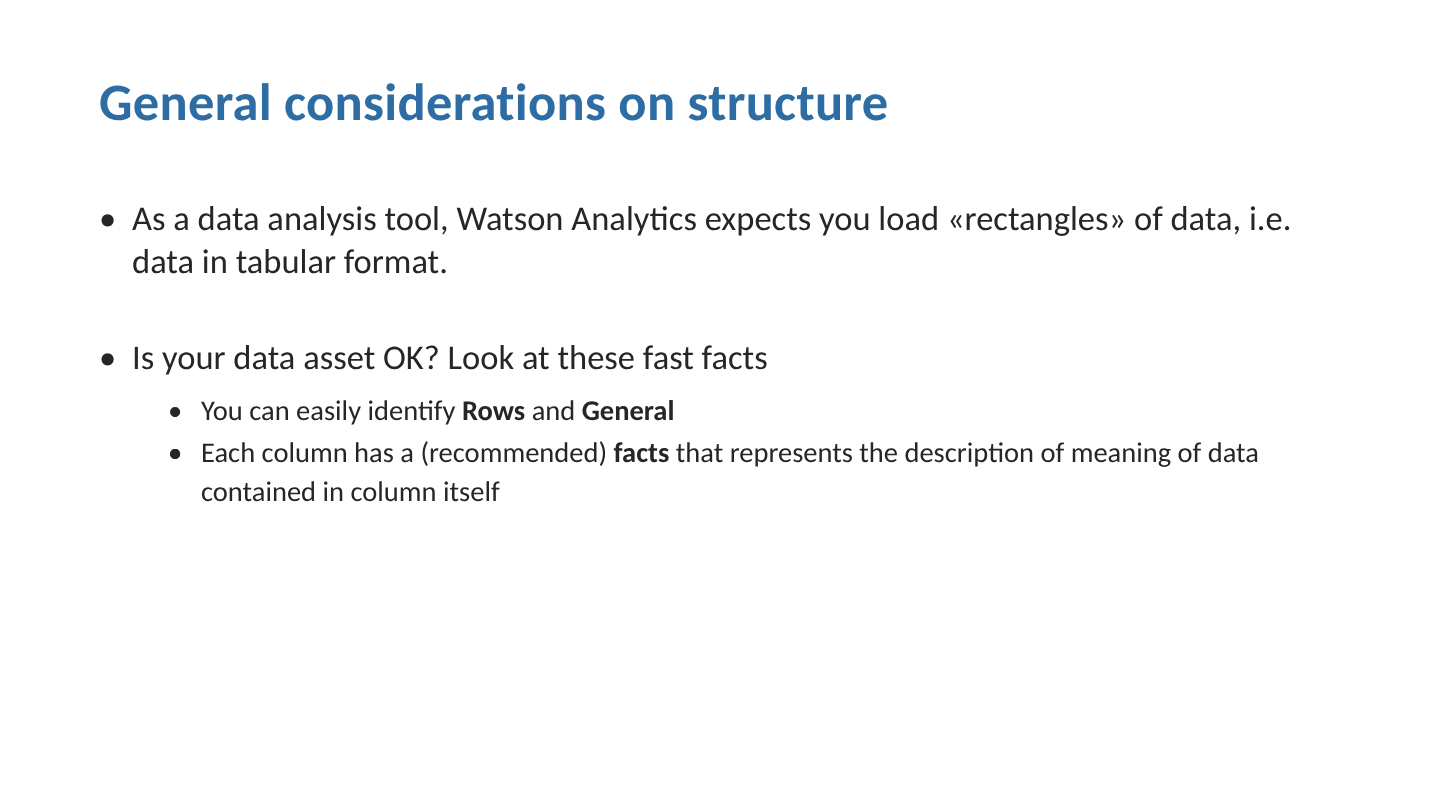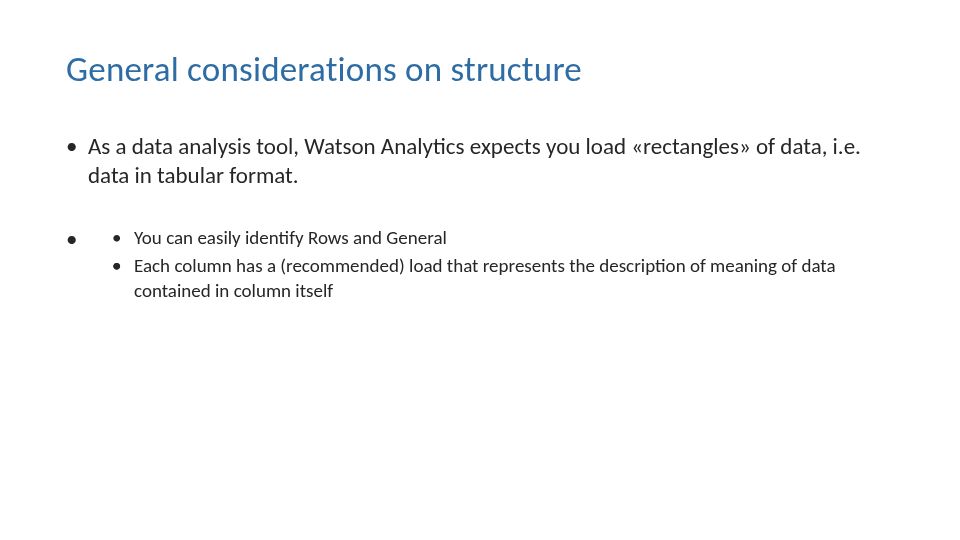--- a/index.html
+++ b/index.html
@@ -1,46 +1,47 @@
 <!DOCTYPE html>
 <html><head>
 <meta charset="utf-8">
 <style>
   * { margin: 0; padding: 0; box-sizing: border-box; }
   html, body { width: 960px; height: 540px; background: #ffffff; font-family: "Calibri", "Segoe UI", Arial, sans-serif; color: #333333; }
   .slide { position: relative; width: 960px; height: 540px; padding: 48px 66px 0 66px; }
-  .title { font-size: 35px; font-weight: 400; color: #2e6ca4; letter-spacing: 0.2px; margin-bottom: 42px; }
+  .title { font-size: 35px; font-weight: 700; color: #2e6ca4; letter-spacing: 0.2px; margin-bottom: 42px; }
   .level1 { font-size: 23px; line-height: 1.28; margin-bottom: 34px; padding-left: 22px; position: relative; color: #262626; }
   .level1 .bullet { position: absolute; left: 0; top: 0; }
   .level2-list { margin-top: 8px; }
   .level2 { font-size: 19px; line-height: 1.35; padding-left: 46px; position: relative; color: #262626; margin-bottom: 2px; }
   .level2 .bullet { position: absolute; left: 24px; top: 0; }
-  b { font-weight: 400; }
+  b { font-weight: 700; }
 </style>
 </head>
 <body>
 
 <div class="slide">
   <h1 class="title">General considerations on structure</h1>
 
   <div class="level1">
     <span class="bullet">•</span>
     <span>As a data analysis tool, Watson Analytics expects you load «rectangles» of data, i.e. data in tabular format.</span>
   </div>
 
   <div class="level1">
     <span class="bullet">•</span>
+    <span>Is your data asset OK? Look at these fast facts</span>
 
     <div class="level2-list">
       <div class="level2">
         <span class="bullet">•</span>
         <span>You can easily identify <b>Rows</b> and <b>General</b></span>
       </div>
       <div class="level2">
         <span class="bullet">•</span>
       </div>
       <div class="level2">
         <span class="bullet">•</span>
-        <span>Each column has a (recommended) <b>load</b> that represents the description of meaning of data contained in column itself</span>
+        <span>Each column has a (recommended) <b>facts</b> that represents the description of meaning of data contained in column itself</span>
       </div>
     </div>
   </div>
 </div>
 
 </body></html>

